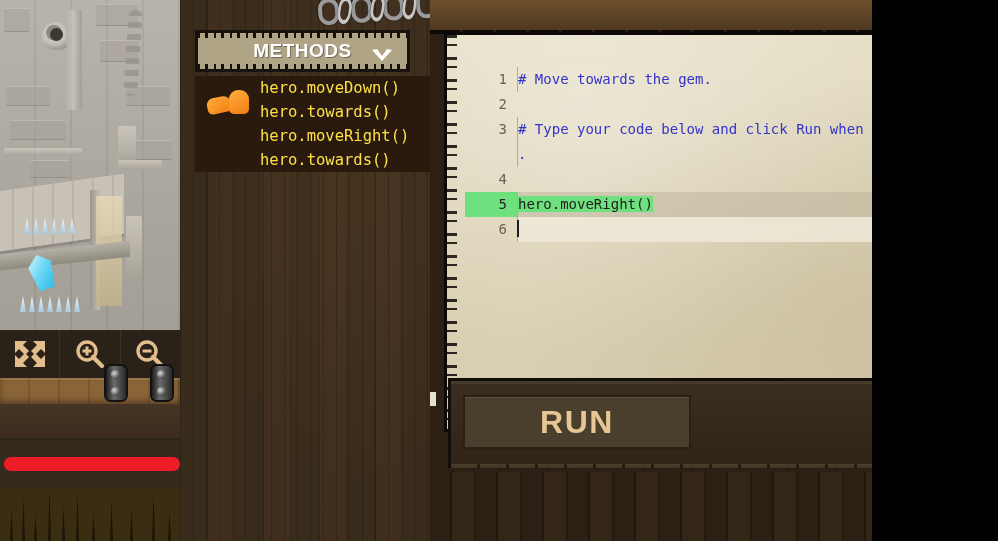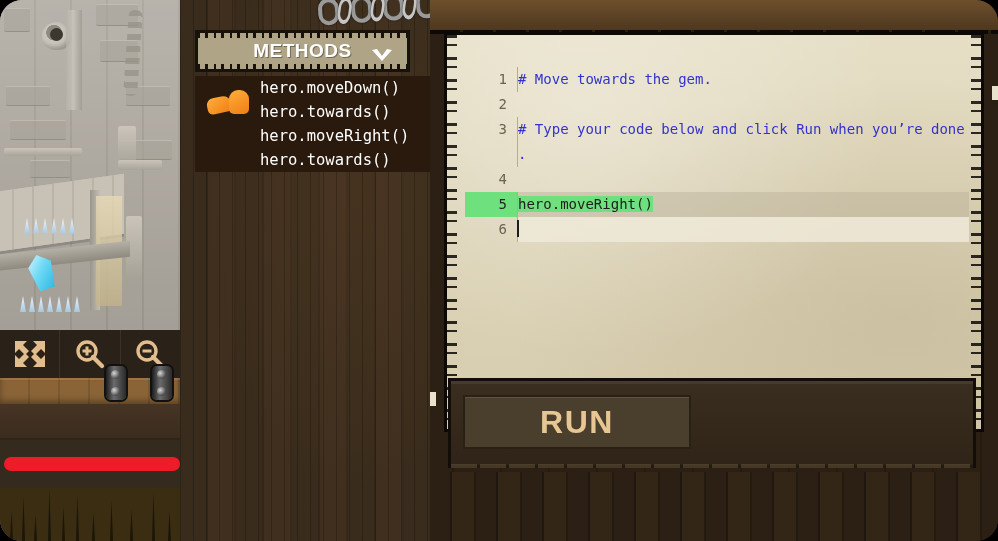--- a/index.html
+++ b/index.html
@@ -2,27 +2,26 @@
 <html><head>
 <meta charset="utf-8">
 <style>
   html, body {
     margin: 0;
     padding: 0;
     background: #000;
   }
   #app {
     position: relative;
-    width: 998px;
+    width: 872px;
     height: 541px;
     overflow: hidden;
     font-family: "Liberation Sans", sans-serif;
     background: #1a1208;
     user-select: none;
-    border-radius: 22px;
   }
 
   
   #game-view {
     position: absolute;
     left: 0; top: 0;
     width: 180px; height: 541px;
     overflow: hidden;
     background: #b9b4ab;
   }
@@ -291,21 +290,21 @@
     line-height: 1;
   }
   #methods-list {
     position: absolute;
     left: 15px; top: 76px;
     width: 245px; height: 96px;
     background: #2a1a0e;
     padding: 0;
   }
   .method-item {
-    color: #ffffff;
+    color: #fde047;
     font-family: "DejaVu Sans Mono", monospace;
     font-size: 15.5px;
     line-height: 24px;
     padding-left: 65px;
     cursor: pointer;
     white-space: nowrap;
   }
   .boots {
     position: absolute;
     left: 12px; top: 12px;

